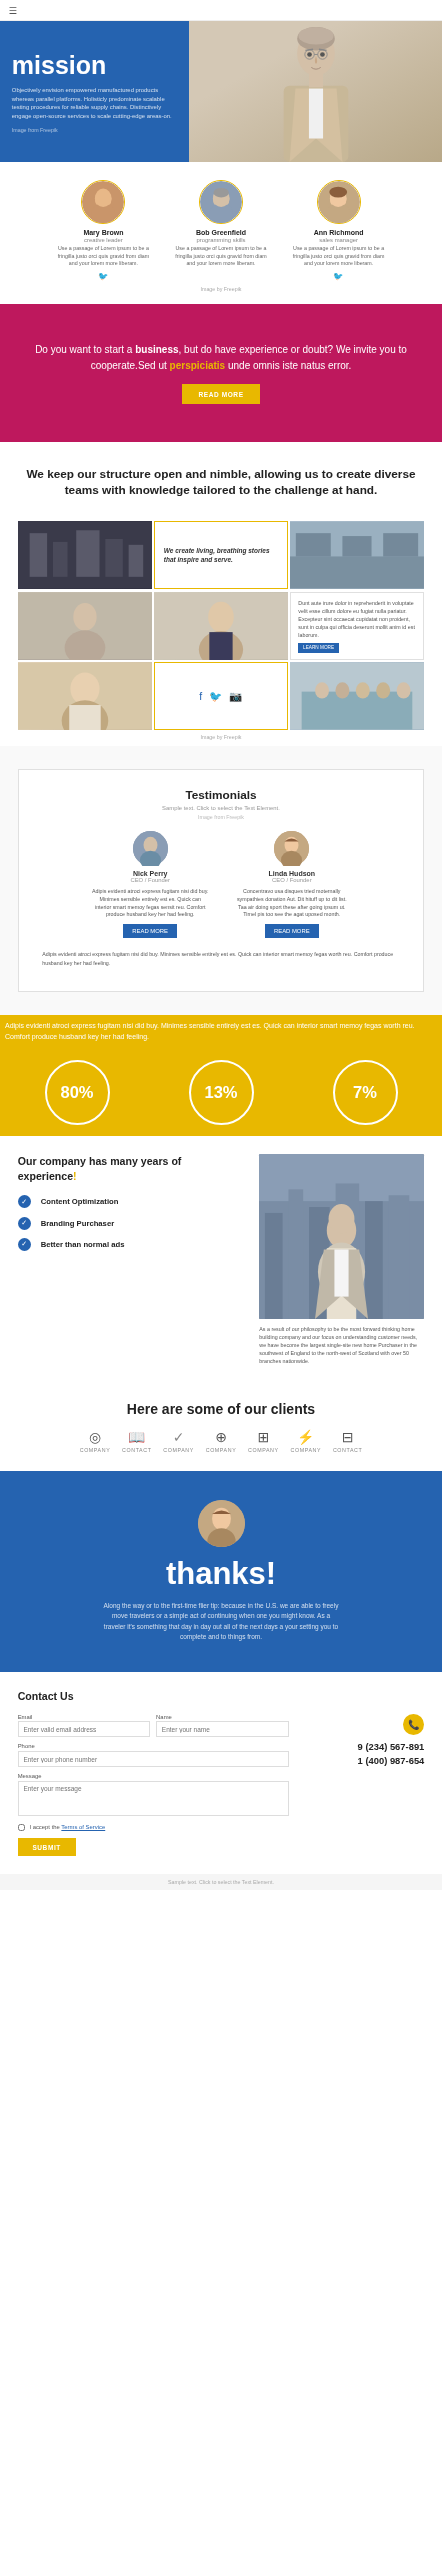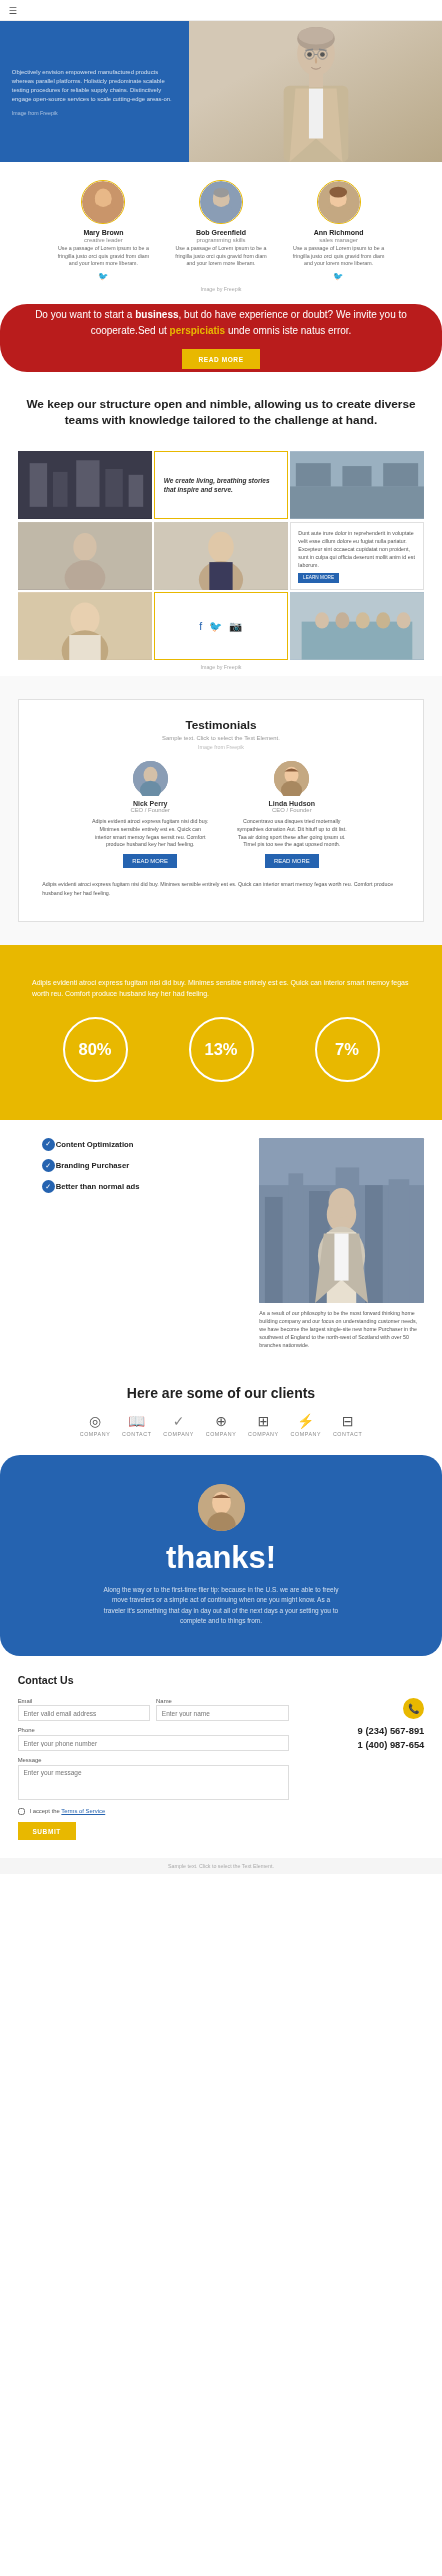--- a/index.html
+++ b/index.html
@@ -22,21 +22,21 @@
     .avatar-brown { background: #c9956a; }
     .avatar-bob { background: #8a9db5; }
     .avatar-ann { background: #c4a882; }
     .team-member h4 { font-size: 7px; font-weight: bold; color: #222; margin-bottom: 1.2px; }
     .team-member .role { font-size: 5.9px; color: #888; margin-bottom: 2.4px; }
     .team-member p { font-size: 5.3px; color: #666; line-height: 1.4; margin-bottom: 3.5px; }
     .twitter-icon { color: #1da1f2; font-size: 8.3px; }
     .image-credit-small { text-align: center; font-size: 5.3px; color: #aaa; margin-top: 4.7px; }
 
     
-    .cta-blue { background: #b91c1c; color: #fff; padding: 3px 35px; text-align: center; border-radius: 27px; }
+    .cta-blue { background: #be185d; color: #fff; padding: 38px 35px; text-align: center; }
     .cta-blue p { font-size: 10px; line-height: 1.6; color: #fff; }
     .cta-blue p strong { font-weight: 900; }
     .btn-yellow { background: #e8b800; color: #fff; border: none; padding: 6.5px 16.5px; font-size: 6.5px; font-weight: bold; letter-spacing: 0.6px; cursor: pointer; margin-top: 10.6px; display: inline-block; text-transform: uppercase; }
 
     
     .structure { padding: 23.6px 17.7px 11.8px; text-align: center; }
     .structure h2 { font-size: 11.8px; color: #222; margin-bottom: 5px; line-height: 1.4; }
     .structure h2 strong { font-weight: 900; }
     .structure .challenge { font-weight: 900; font-size: 11.8px; }
 
@@ -60,50 +60,50 @@
     .test-person { text-align: center; }
     .test-avatar { width: 35px; height: 35px; border-radius: 50%; margin: 0 auto 3.5px; display: flex; align-items: center; justify-content: center; font-size: 11.8px; }
     .test-avatar-nick { background: #8a9db5; }
     .test-avatar-linda { background: #c4a882; }
     .test-person h4 { font-size: 7px; font-weight: bold; }
     .test-person .test-role { font-size: 5.9px; color: #999; }
     .test-quote { font-size: 5.3px; color: #555; line-height: 1.5; }
     .read-more-btn { background: #2563b0; color: #fff; border: none; padding: 4.1px 9.4px; font-size: 5.9px; cursor: pointer; margin-top: 4.7px; text-transform: uppercase; }
 
     
-    .stats-section { background: #e8b800; padding: 32px; }
+    .stats-section { background: #e8b800; padding: 5px; }
     .stats-text { color: #fff; font-size: 7px; line-height: 1.6; margin-bottom: 11.8px; }
     .stats-circles { display: flex; justify-content: space-around; padding: 5.9px 0; }
     .stat-circle { text-align: center; }
     .circle-outer { width: 65px; height: 65px; border-radius: 50%; border: 2.4px solid #fff; display: flex; align-items: center; justify-content: center; margin: 0 auto; }
     .circle-value { font-size: 16.5px; font-weight: 900; color: #fff; }
 
     
     .company-section { padding: 17.7px; background: #fff; }
     .company-inner { display: flex; gap: 17.7px; }
     .company-left { flex: 1; }
     .company-left h2 { font-size: 10.6px; color: #222; margin-bottom: 11.8px; line-height: 1.4; }
     .company-left h2 strong { font-weight: 900; }
-    .check-item { display: flex; align-items: center; gap: 1px; margin-bottom: 8.3px; margin-left: 24px; }
+    .check-item { display: flex; align-items: center; gap: 10px; margin-bottom: 8.3px; }
     .check-icon { width: 13px; height: 13px; border-radius: 50%; background: #2563b0; display: flex; align-items: center; justify-content: center; color: #fff; font-size: 7px; flex-shrink: 0; }
     .check-label { font-size: 7.7px; color: #222; font-weight: bold; }
     .company-right { width: 165px; }
     .company-img { width: 100%; height: 165px; background: linear-gradient(135deg, #8a9db5 0%, #c4b89a 100%); border-radius: 1.2px; overflow: hidden; position: relative; }
     .company-text-right { margin-top: 7px; font-size: 5.3px; color: #555; line-height: 1.5; }
 
     
     .clients-section { padding: 17.7px; text-align: center; }
     .clients-section h2 { font-size: 14px; color: #222; margin-bottom: 11.8px; }
     .clients-row { display: flex; justify-content: center; gap: 11.8px; align-items: center; flex-wrap: wrap; }
     .client-logo { display: flex; flex-direction: column; align-items: center; gap: 2.4px; }
     .client-icon { font-size: 14px; color: #555; }
     .client-name { font-size: 5.3px; color: #888; text-transform: uppercase; letter-spacing: 0.6px; }
 
     
-    .thanks-section { background: #2563b0; padding: 29.5px 17.7px; text-align: center; color: #fff; border-radius: 20px; }
+    .thanks-section { background: #2563b0; padding: 29.5px 17.7px; text-align: center; color: #fff; }
     .thanks-avatar { width: 47px; height: 47px; border-radius: 50%; margin: 0 auto 8.8px; background: #c4a882; display: flex; align-items: center; justify-content: center; font-size: 19px; overflow: hidden; }
     .thanks-section h1 { font-size: 31px; font-weight: 900; color: #fff; margin-bottom: 8.8px; }
     .thanks-section p { font-size: 6.5px; color: rgba(255,255,255,0.8); line-height: 1.6; max-width: 236px; margin: 0 auto; }
 
     
     .contact-section { padding: 17.7px; background: #fff; }
     .contact-section h2 { font-size: 10.6px; color: #222; margin-bottom: 12px; font-weight: bold; }
     .contact-inner { display: flex; gap: 17.7px; }
     .contact-form { flex: 1; }
     .form-row { display: flex; gap: 5.9px; margin-bottom: 5.9px; }
@@ -134,20 +134,21 @@
   </style>
 </head>
 <body>
 
 <div class="nav-bar">
   <span class="hamburger">☰</span>
 </div>
 
 <div class="hero">
   <div class="hero-left">
+    <h1>mission</h1>
     <p>Objectively envision empowered manufactured products whereas parallel platforms. Holisticly predominate scalable testing procedures for reliable supply chains. Distinctively engage open-source services to scale cutting-edge areas-on.</p>
     <div class="image-credit">Image from Freepik</div>
   </div>
   <div class="hero-right">
     <div class="hero-person-img">
 
       <svg width="118" height="141" viewBox="0 0 200 240">
 
         <ellipse cx="100" cy="55" rx="32" ry="38" fill="#d4c0a8"></ellipse>
 
@@ -380,20 +381,23 @@
       <div class="circle-outer">
         <span class="circle-value">7%</span>
       </div>
     </div>
   </div>
 </div>
 
 <div class="company-section">
   <div class="company-inner">
     <div class="company-left">
+      <h2>
+        <span>Our </span><strong>company</strong><span> has many years of </span><strong>experience</strong><span style="color:#e8b800;">!</span>
+      </h2>
       <div class="check-item">
         <div class="check-icon">✓</div>
         <span class="check-label">Content Optimization</span>
       </div>
       <div class="check-item">
         <div class="check-icon">✓</div>
         <span class="check-label">Branding Purchaser</span>
       </div>
       <div class="check-item">
         <div class="check-icon">✓</div>

